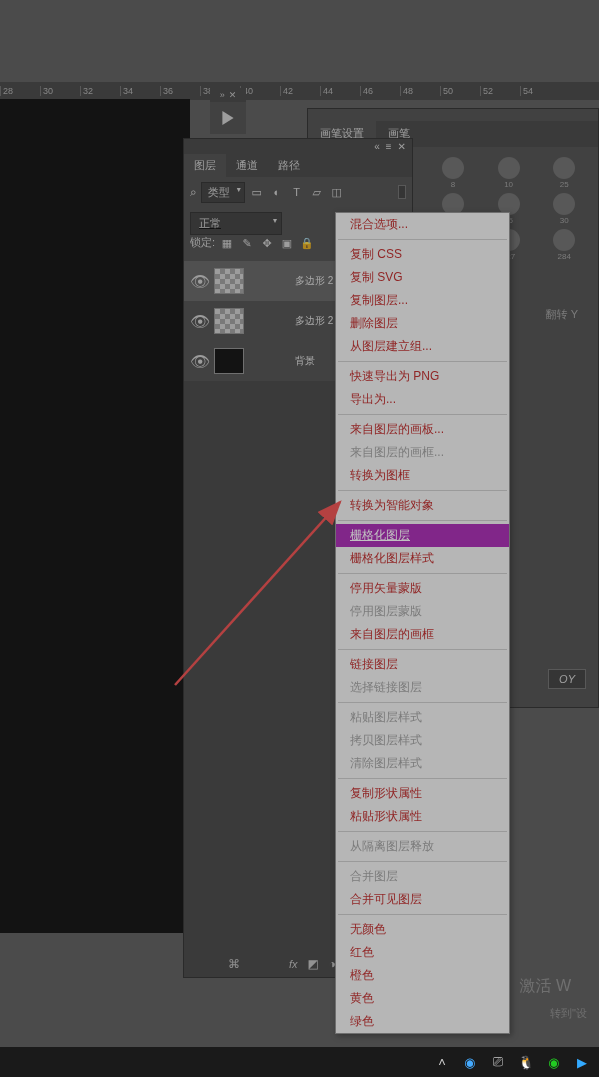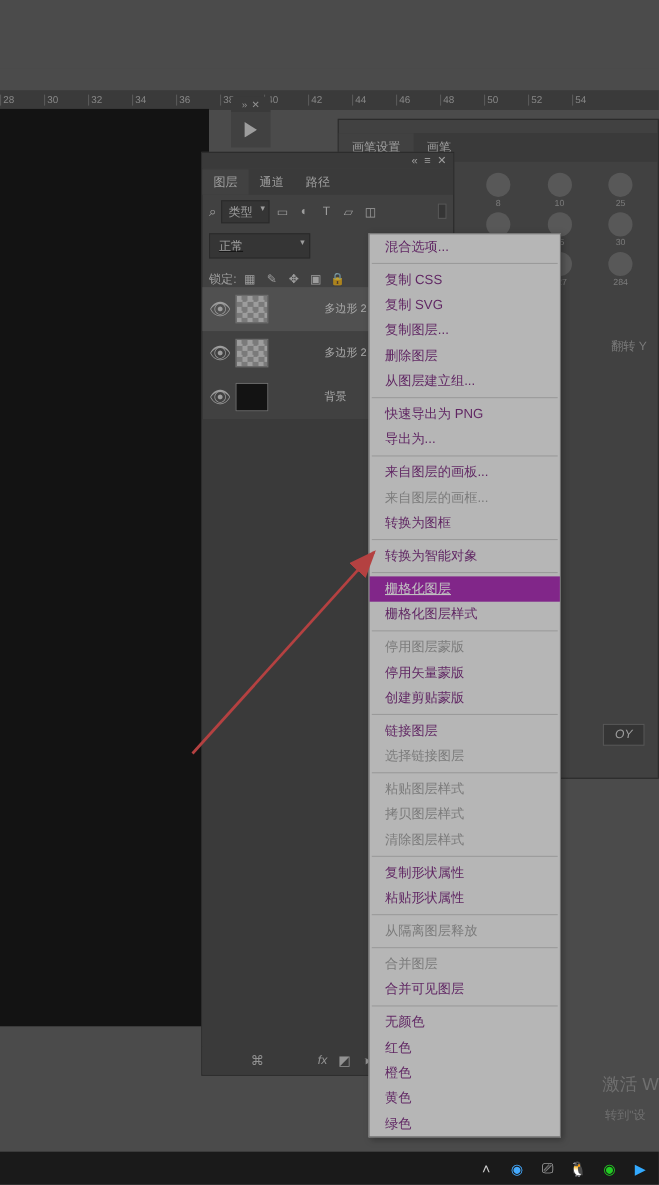--- a/index.html
+++ b/index.html
@@ -28,21 +28,21 @@
 .lp-filter .kind-dd { background: #333; border: 1px solid #222; color: #ccc; font-size: 11px; padding: 2px 14px 2px 6px; position: relative; }
 .lp-filter .kind-dd::after { content: "▾"; position: absolute; right: 3px; font-size: 8px; }
 .lp-filter .ficon { width: 16px; height: 16px; color: #ccc; display: flex; align-items: center; justify-content: center; font-size: 11px; }
 .lp-filter .toggle { width: 8px; height: 14px; background: #333; border: 1px solid #666; margin-left: auto; }
 
 .lp-blend { height: 28px; display: flex; align-items: flex-end; padding: 0 6px; gap: 8px; text-decoration: underline; }
 .lp-blend .mode-dd { background: #333; border: 1px solid #222; color: #ccc; font-size: 11px; padding: 3px 60px 3px 8px; position: relative; }
 .lp-blend .mode-dd::after { content: "▾"; position: absolute; right: 4px; font-size: 8px; }
 .lp-blend .opac-lbl { color: #ccc; font-size: 11px; margin-left: auto; }
 
-.lp-lock { height: 26px; display: flex; align-items: flex-end; padding: 0 6px; gap: 4px; color: #ccc; font-size: 11px; }
+.lp-lock { height: 26px; display: flex; align-items: flex-start; padding: 0 6px; gap: 4px; color: #ccc; font-size: 11px; }
 .lp-lock .ico { width: 16px; height: 16px; display: flex; align-items: center; justify-content: center; font-size: 11px; }
 
 .layer-row { height: 40px; display: flex; align-items: center; padding: 0 6px; gap: 8px; }
 .layer-row.sel { background: #5a5a5a; }
 .layer-row .eye { color: #ccc; width: 16px; text-align: center; }
 .layer-row .thumb { width: 30px; height: 26px; border: 1px solid #888; display: flex; align-items: center; justify-content: center; }
 .layer-row .thumb.checker { background: repeating-conic-gradient(#999 0 25%, #ccc 0 50%) 0 0/10px 10px; }
 .layer-row .thumb.black { background: #000; }
 .layer-row .lname { color: #ddd; font-size: 10px; margin-left: 43px; }
 
@@ -53,29 +53,29 @@
 
 .brush-panel { position: absolute; top: 108px; left: 307px; right: 0; background: #444; border: 1px solid #222; }
 .bp-tabs { height: 26px; display: flex; background: #3a3a3a; margin-top: 12px; }
 .bp-tab { padding: 5px 12px; font-size: 11px; color: #ccc; }
 .bp-tab.active { background: #444; }
 .bp-body { height: 560px; padding: 10px 8px; position: relative; }
 .brush-grid { display: grid; grid-template-columns: repeat(5, 1fr); gap: 4px; }
 .brush-cell { display: flex; flex-direction: column; align-items: center; }
 .brush-icon { width: 22px; height: 22px; border-radius: 50%; background: #666; }
 .brush-sz { font-size: 8px; color: #999; margin-top: 1px; }
-.flip-lbl { position: absolute; top: 160px; right: 10px; color: #999; font-size: 11px; }
-.ok-btn { position: absolute; right: 12px; top: 511px; background: #333; border: 1px solid #666; color: #ccc; padding: 3px 10px; font-size: 11px; font-style: italic; }
-
-.activate { position: absolute; right: 0; bottom: 80px; color: #888; font-size: 16px; }
+.flip-lbl { position: absolute; top: 160px; right: 20px; color: #999; font-size: 11px; }
+.ok-btn { position: absolute; right: 12px; top: 522px; background: #333; border: 1px solid #666; color: #ccc; padding: 3px 10px; font-size: 11px; font-style: italic; }
+
+.activate { position: absolute; right: 28px; bottom: 80px; color: #888; font-size: 16px; }
 .activate2 { position: absolute; right: 12px; bottom: 56px; color: #888; font-size: 11px; }
 
 
 .ctx { position: absolute; top: 212px; left: 335px; width: 175px; background: #f0f0f0; border: 1px solid #888; box-shadow: 2px 2px 6px rgba(0,0,0,.4); font-size: 12px; }
-.ctx .itm { padding: 3px 14px; color: #701a75; white-space: nowrap; }
+.ctx .itm { padding: 3px 14px; color: #b91c1c; white-space: nowrap; }
 .ctx .itm.dis { color: #9a9a9a; }
 .ctx .itm.hl { background: #a21caf; color: #fff; text-decoration: underline; }
 .ctx hr { border: none; border-top: 1px solid #c8c8c8; margin: 3px 2px; }
 
 
 .arrow { position: absolute; pointer-events: none; }
 
 
 .taskbar { position: absolute; bottom: 0; left: 0; right: 0; height: 30px; background: #1a1a1a; display: flex; align-items: center; justify-content: flex-end; gap: 10px; padding: 0 8px; }
 .taskbar .tico { width: 18px; height: 18px; display: flex; align-items: center; justify-content: center; font-size: 13px; }
@@ -270,23 +270,23 @@
     <hr>
     <div class="itm">来自图层的画板...</div>
     <div class="itm dis">来自图层的画框...</div>
     <div class="itm">转换为图框</div>
     <hr>
     <div class="itm">转换为智能对象</div>
     <hr>
     <div class="itm hl">栅格化图层</div>
     <div class="itm">栅格化图层样式</div>
     <hr>
+    <div class="itm">停用矢量蒙版</div>
     <div class="itm dis">停用图层蒙版</div>
-    <div class="itm">停用矢量蒙版</div>
-    <div class="itm">创建剪贴蒙版</div>
+    <div class="itm">来自图层的画框</div>
     <hr>
     <div class="itm">链接图层</div>
     <div class="itm dis">选择链接图层</div>
     <hr>
     <div class="itm dis">粘贴图层样式</div>
     <div class="itm dis">拷贝图层样式</div>
     <div class="itm dis">清除图层样式</div>
     <hr>
     <div class="itm">复制形状属性</div>
     <div class="itm">粘贴形状属性</div>

